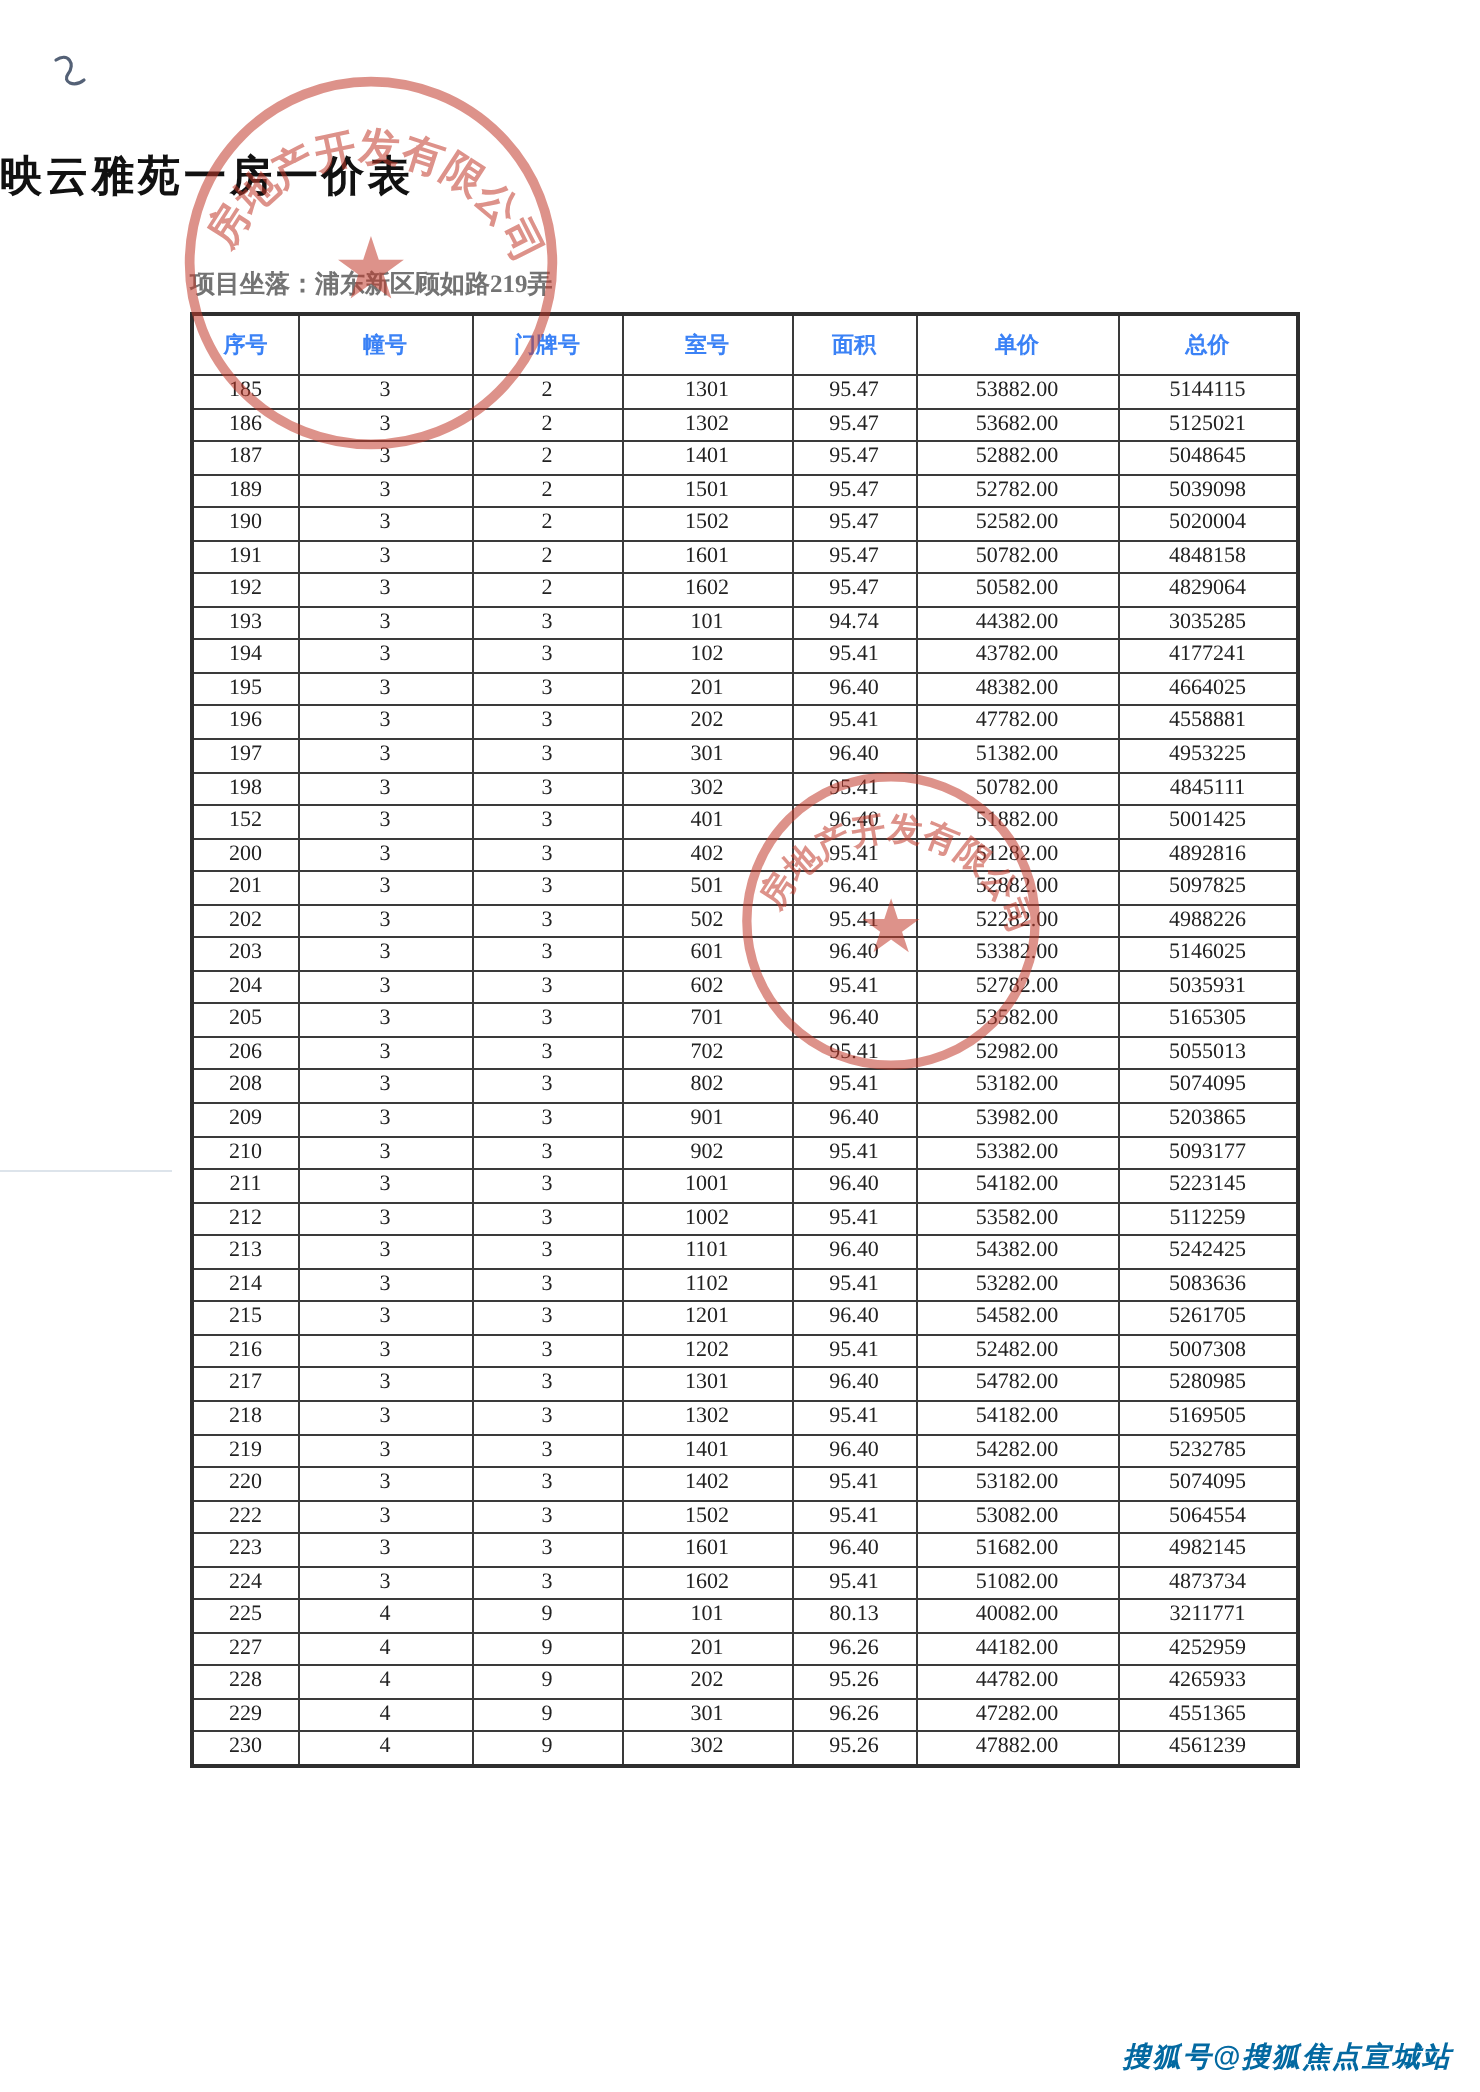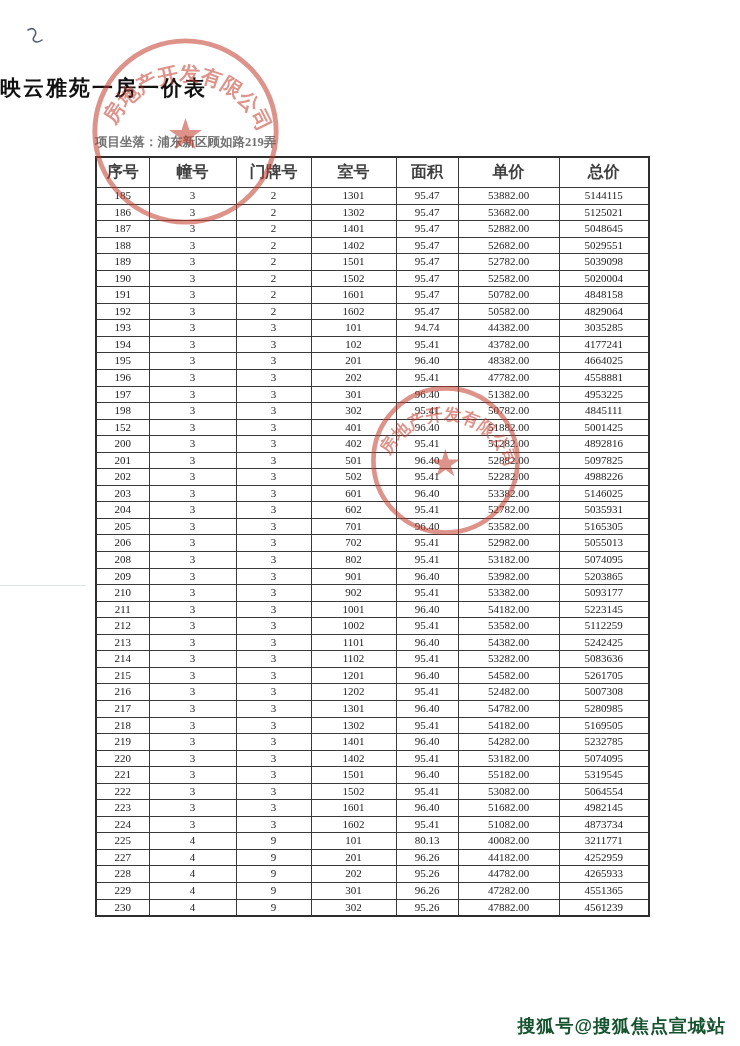--- a/index.html
+++ b/index.html
@@ -25,43 +25,44 @@
     border-collapse:collapse; width:100%;
     border:2px solid #2e2e2e;
     table-layout:fixed;
   }
   .price-table th, .price-table td {
     border:1px solid #3a3a3a;
     text-align:center; vertical-align:middle;
     padding:0; overflow:hidden; white-space:nowrap;
   }
   .price-table thead th {
-    height:29px; font-size:16px; font-weight:bold; color:#404040;margin-top:36px;
+    height:29px; font-size:11px; font-weight:bold; color:#3b82f6;margin-top:36px;
   }
   .price-table tbody td {
     height:15.55px; font-size:11px; line-height:15.55px; color:#222;
   }
   col.c0{width:53px} col.c1{width:87px} col.c2{width:75px}
   col.c3{width:85px} col.c4{width:62px} col.c5{width:101px} col.c6{width:90px}
 
   .stamp { position:absolute; pointer-events:none; }
   .stamp svg { display:block; }
   .stamp-top { left:88px; top:34px; width:195px; height:195px; opacity:0.55; }
   .stamp-mid { left:368px; top:383px; width:155px; height:155px; opacity:0.55; }
 
   .ink-mark {
     position:absolute; left:22px; top:22px; width:34px; height:34px;
     opacity:0.8;
   }
   .watermark {
     position:absolute; right:14px; bottom:8px;
-    font-size:18px; font-weight:bold; color:#14532d;
+    font-size:14px; font-weight:bold; color:#0369a1;
     text-shadow:0 0 2px #ffffff, 0 0 3px #ffffff;
     font-family:"Liberation Sans", sans-serif;
     letter-spacing:1px;
+    font-style:italic;
   }
   .edge-line {
     position:absolute; left:0; top:585px; width:86px; height:1px;
     background:#cfd8e2; opacity:0.7;
   }
 </style>
 </head>
 <body>
 
 <div class="page">
@@ -120,29 +121,20 @@
           <tr>
             <td>187</td>
             <td>3</td>
             <td>2</td>
             <td>1401</td>
             <td>95.47</td>
             <td>52882.00</td>
             <td>5048645</td>
           </tr>
           <tr>
-            <td>188</td>
-            <td>3</td>
-            <td>2</td>
-            <td>1402</td>
-            <td>95.47</td>
-            <td>52682.00</td>
-            <td>5029551</td>
-          </tr>
-          <tr>
             <td>189</td>
             <td>3</td>
             <td>2</td>
             <td>1501</td>
             <td>95.47</td>
             <td>52782.00</td>
             <td>5039098</td>
           </tr>
           <tr>
             <td>190</td>
@@ -406,29 +398,20 @@
             <td>5232785</td>
           </tr>
           <tr>
             <td>220</td>
             <td>3</td>
             <td>3</td>
             <td>1402</td>
             <td>95.41</td>
             <td>53182.00</td>
             <td>5074095</td>
-          </tr>
-          <tr>
-            <td>221</td>
-            <td>3</td>
-            <td>3</td>
-            <td>1501</td>
-            <td>96.40</td>
-            <td>55182.00</td>
-            <td>5319545</td>
           </tr>
           <tr>
             <td>222</td>
             <td>3</td>
             <td>3</td>
             <td>1502</td>
             <td>95.41</td>
             <td>53082.00</td>
             <td>5064554</td>
           </tr>

